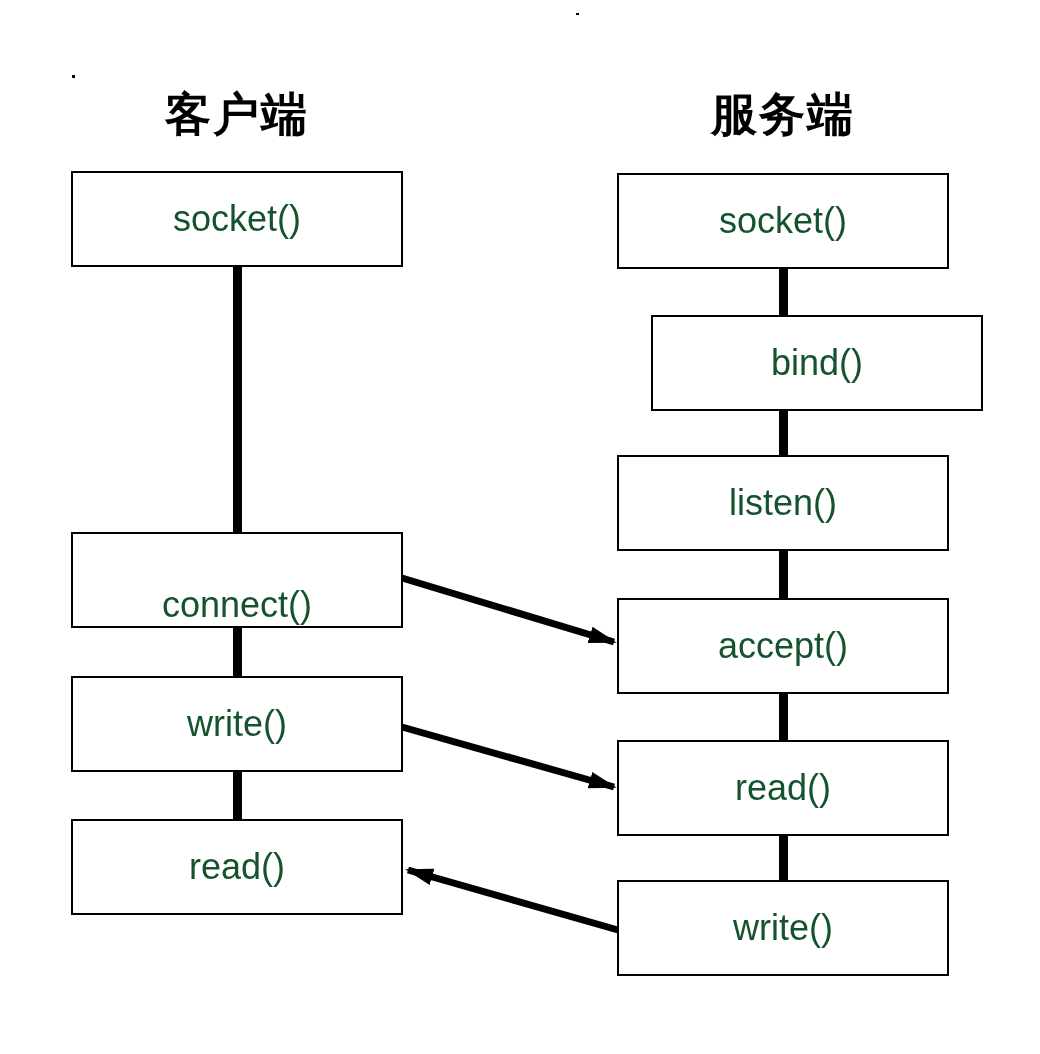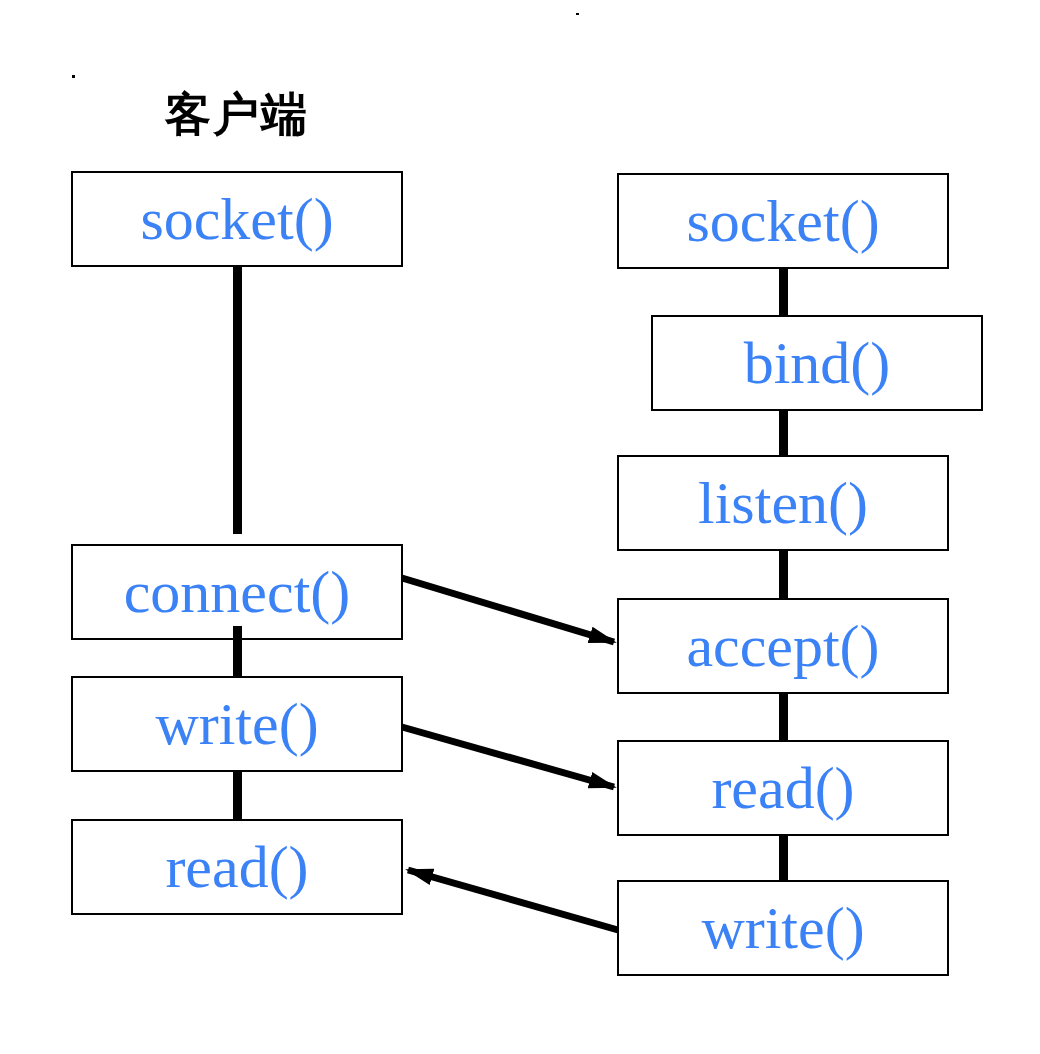--- a/index.html
+++ b/index.html
@@ -33,23 +33,23 @@
     width: 332px;
     height: 96px;
     box-sizing: border-box;
     border: 2px solid #000000;
     background: #ffffff;
     display: flex;
     align-items: center;
     justify-content: center;
   }
   .flow-box .box-label {
-    font-family: Liberation Serif, serif;
-    font-size: 60px;
-    color: #3b82f6;
+    font-family: Liberation Sans, sans-serif;
+    font-size: 36px;
+    color: #14532d;
     white-space: nowrap;
   }
   .connector {
     position: absolute;
     width: 9px;
     background: #000000;
   }
   
   .cc { left: 233px; }
   
@@ -66,25 +66,26 @@
     position: absolute;
     background: #000000;
   }
 </style>
 </head>
 <body>
 
 <div class="canvas">
 
   <div class="col-header" style="left:71px; top:86px;">客户端</div>
+  <div class="col-header" style="left:617px; top:86px;">服务端</div>
 
   <div class="flow-box" style="left:71px; top:171px;">
     <span class="box-label">socket()</span>
   </div>
-  <div class="flow-box" style="left:71px; top:544px;">
+  <div class="flow-box" style="left:71px; top:532px;align-items:flex-end;">
     <span class="box-label">connect()</span>
   </div>
   <div class="flow-box" style="left:71px; top:676px;">
     <span class="box-label">write()</span>
   </div>
   <div class="flow-box" style="left:71px; top:819px;">
     <span class="box-label">read()</span>
   </div>
 
   <div class="flow-box" style="left:617px; top:173px;">

